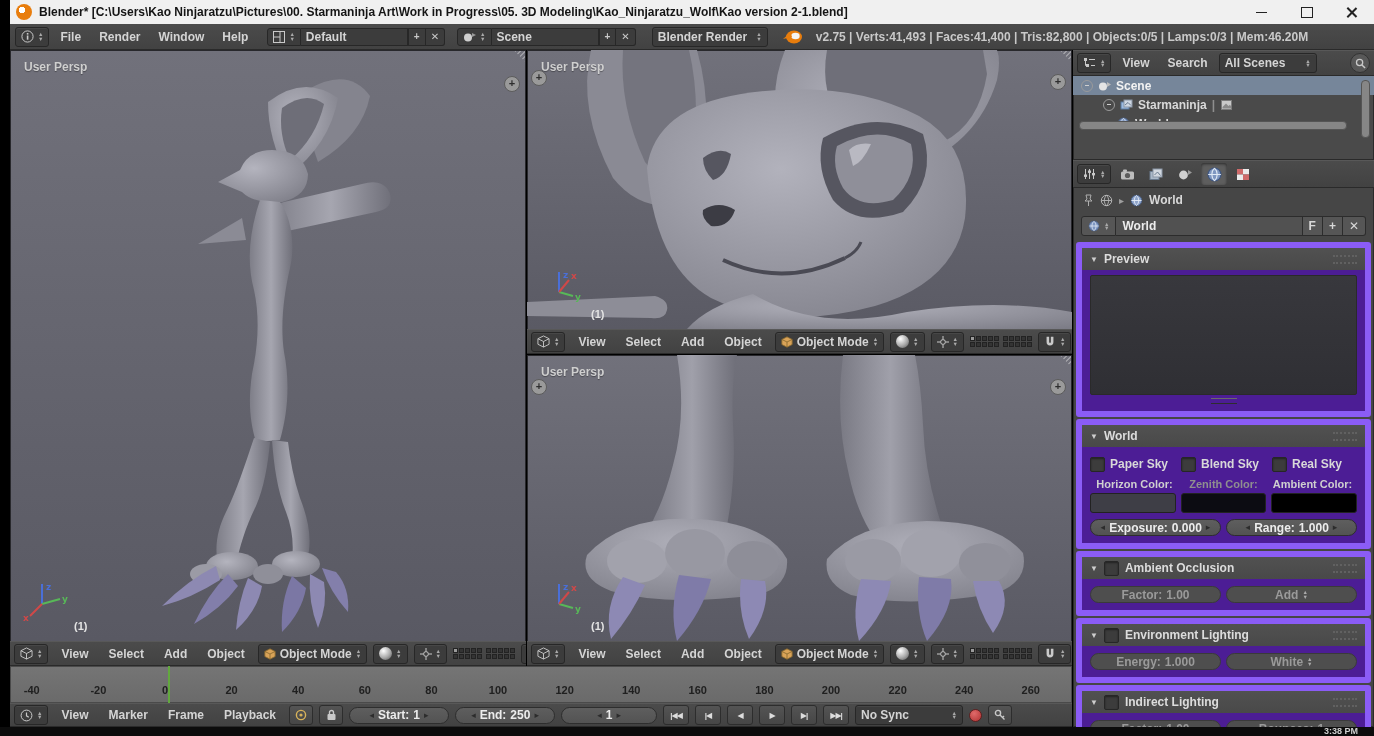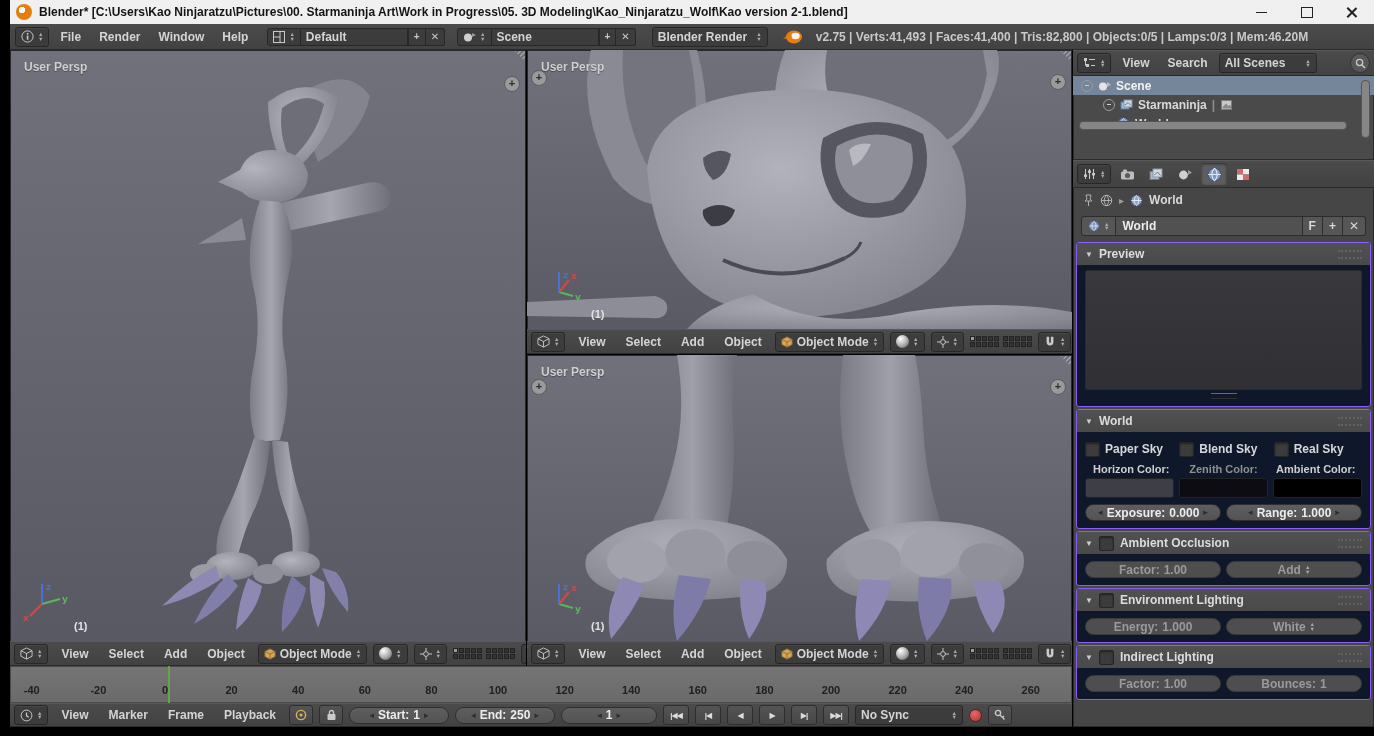--- a/index.html
+++ b/index.html
@@ -85,21 +85,21 @@
   .ptab{width:26px;height:22px;display:inline-flex;align-items:center;justify-content:center;border-radius:3px;cursor:pointer;}
   .ptab.active{background:#5e5e5e;box-shadow:inset 0 1px 3px rgba(0,0,0,.55);}
   .ctxrow{height:24px;display:flex;align-items:center;gap:6px;padding:0 10px;flex:0 0 auto;}
   .chev{color:#9e9e9e;font-size:10px;}
   .dbrow{height:28px;display:flex;align-items:center;padding:0 8px;gap:0;flex:0 0 auto;}
   .dbrow .seg{background:#565656;border:1px solid #2c2c2c;height:20px;display:inline-flex;align-items:center;padding:0 6px;gap:4px;box-sizing:border-box;cursor:pointer;}
   .dbrow .seg.name{flex:1;background:#515151;color:#ececec;}
   .dbrow .seg.first{border-radius:3px 0 0 3px;}
   .dbrow .seg.bl{border-left:none;}
   .dbrow .seg.last{border-radius:0 3px 3px 0;border-left:none;}
-  .panel{margin:2px 3px 0 3px;border:1px solid #8b5cf6;border-radius:3px;background:#0f172a;flex:0 0 auto;overflow:hidden;}
+  .panel{margin:2px 3px 0 3px;border:6px solid #8b5cf6;border-radius:3px;background:#4c1d95;flex:0 0 auto;overflow:hidden;}
   .phdr{height:22px;display:flex;align-items:center;gap:6px;color:#dcdcdc;padding:0 8px;background:linear-gradient(#515151,#494949);cursor:pointer;}
   .tri{font-size:8px;color:#cdcdcd;}
   .tri::before{content:"▼";}
   .grip{margin-left:auto;width:24px;height:5px;border-top:2px dotted #616161;border-bottom:2px dotted #616161;}
   .pbody{padding:5px 8px 7px 8px;}
   .preview-box{height:118px;background:linear-gradient(#38383d,#2f2f34);border:1px solid #2a2a2a;border-radius:2px;}
   .drag-handle{width:26px;height:4px;margin:3px auto 0 auto;border-top:1px solid #6a6a6a;border-bottom:1px solid #2e2e2e;}
   .tgl-row{display:flex;align-items:center;gap:6px;height:24px;}
   .tgl{display:flex;align-items:center;gap:5px;flex:1;cursor:pointer;}
   .lbl-row{display:flex;height:15px;align-items:center;}
@@ -880,14 +880,17 @@
     </span>
     <span class="rec"></span>
     <span class="tbtn">
       <svg width="12" height="12" viewBox="0 0 12 12">
           <circle cx="4" cy="4" r="2.6" fill="none" stroke="#c9c9c9" stroke-width="1.4"></circle>
           <path d="M6 6 L10.5 10.5 M8.5 8.5 L10 7" stroke="#c9c9c9" stroke-width="1.4" fill="none"></path>
         </svg>
     </span>
   </div>
 
+  <div class="r bstrip">
+    <span>3:38 PM</span>
+  </div>
 
 </div>
 
 </body></html>

